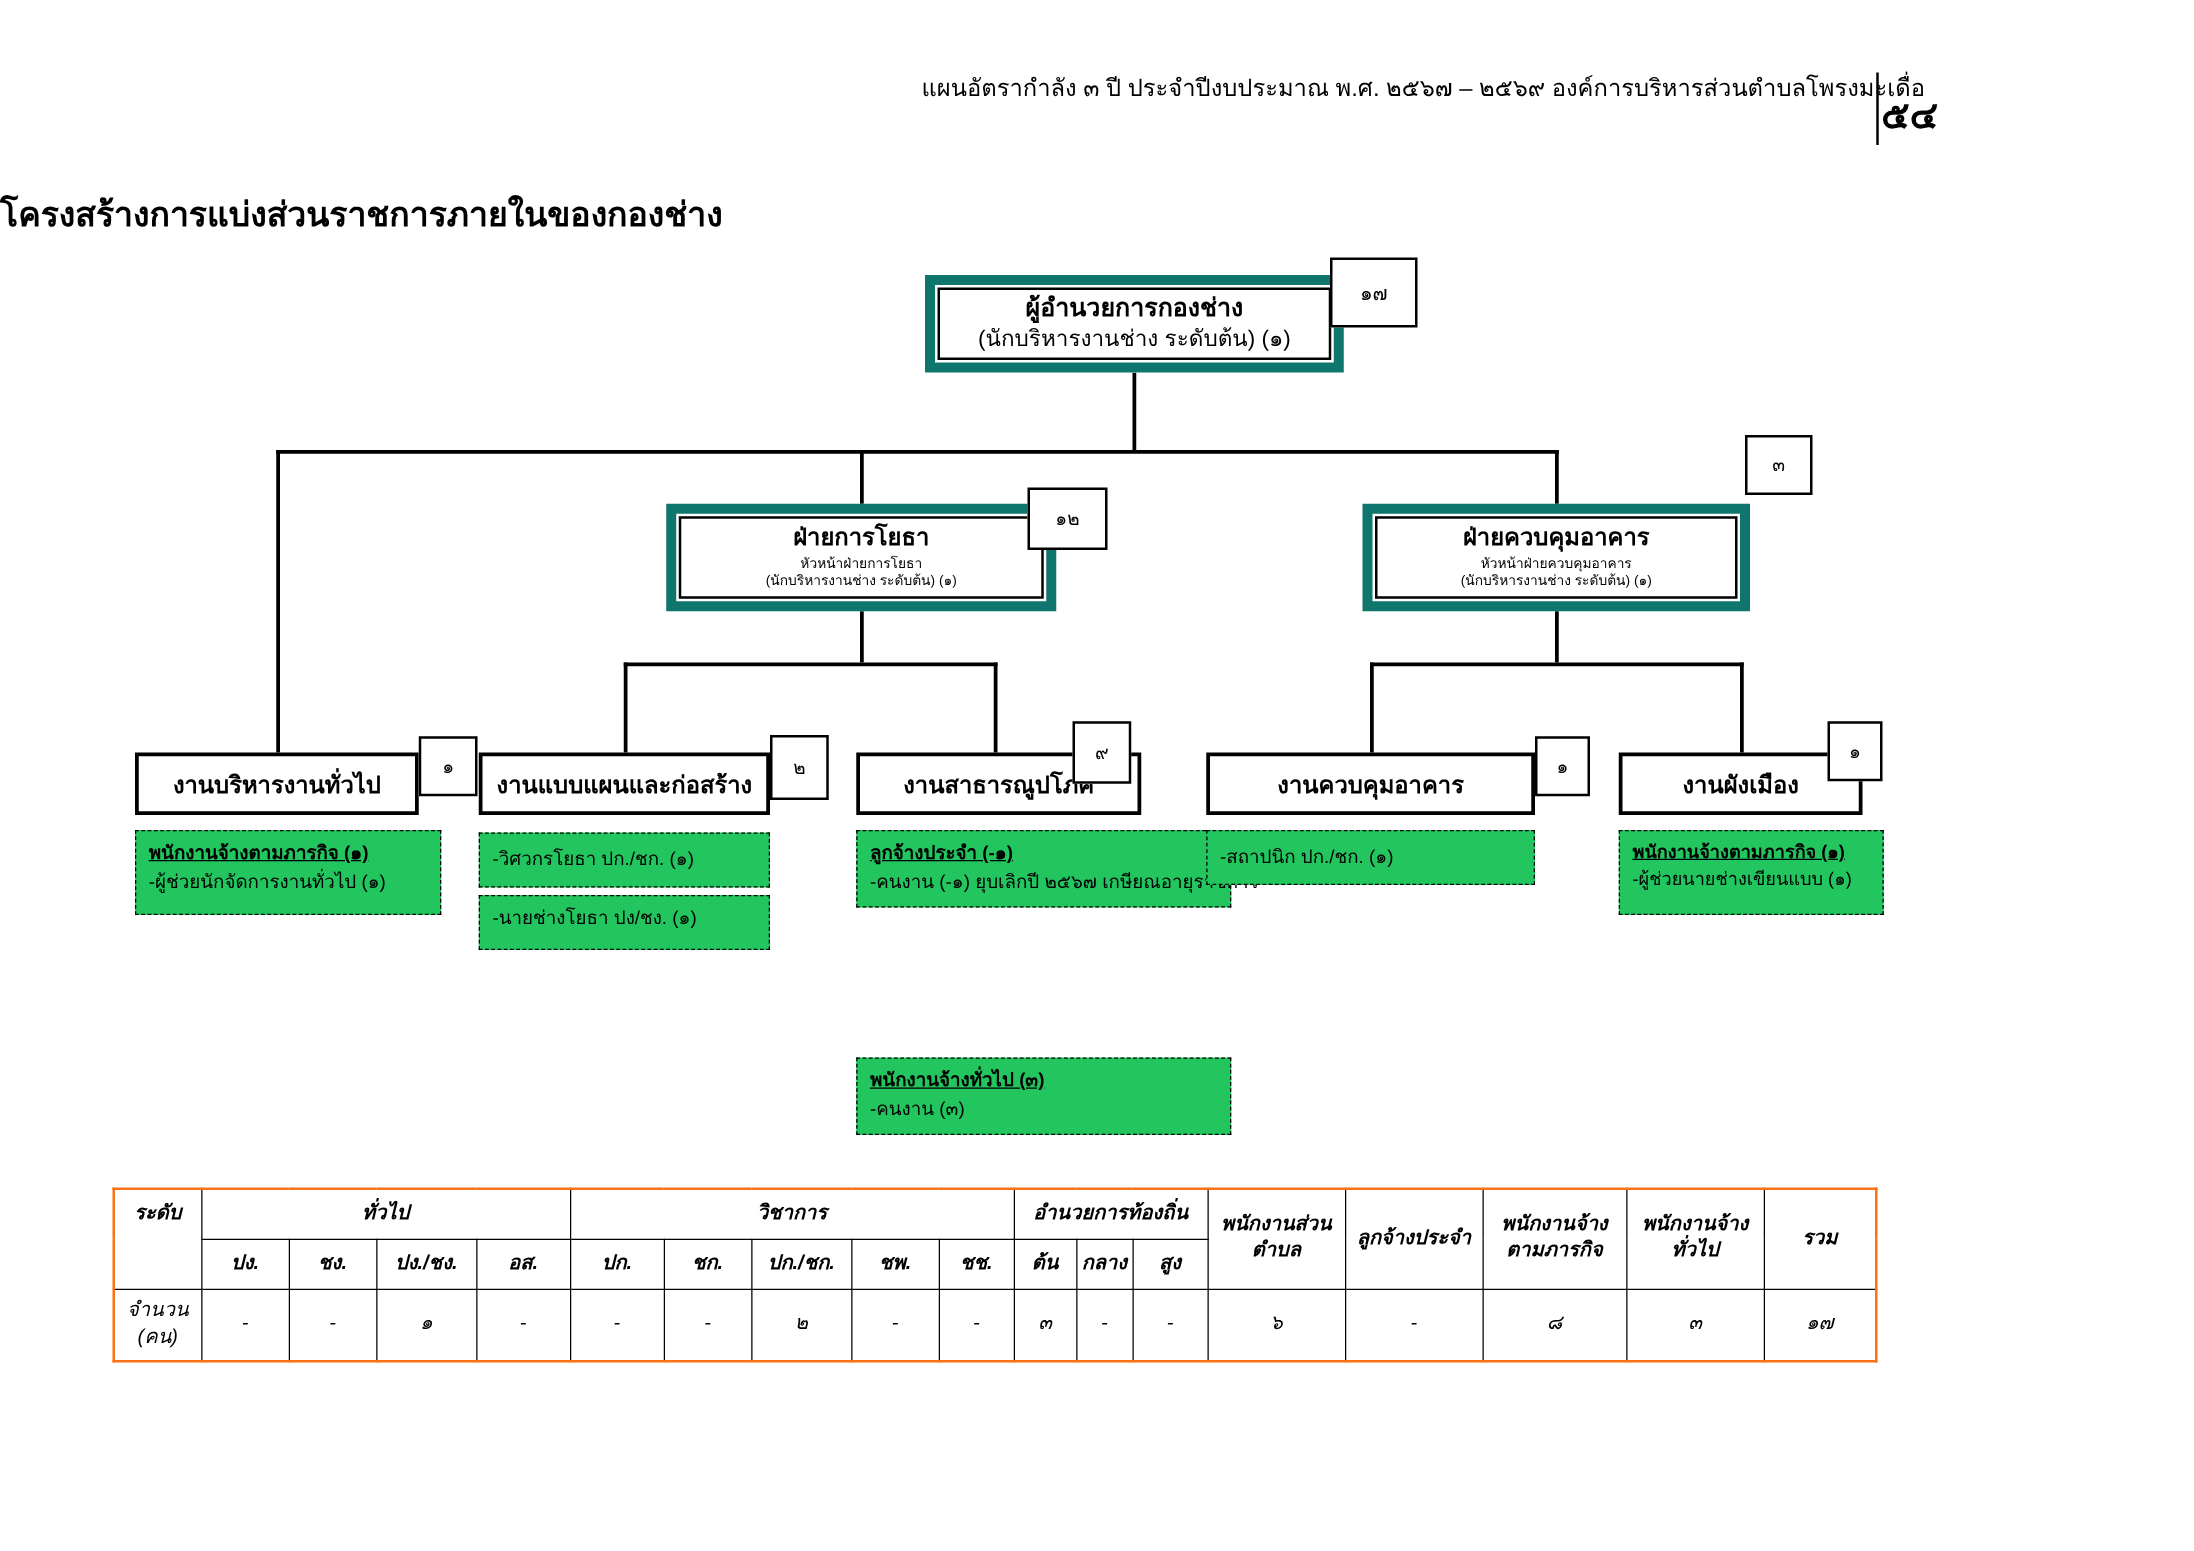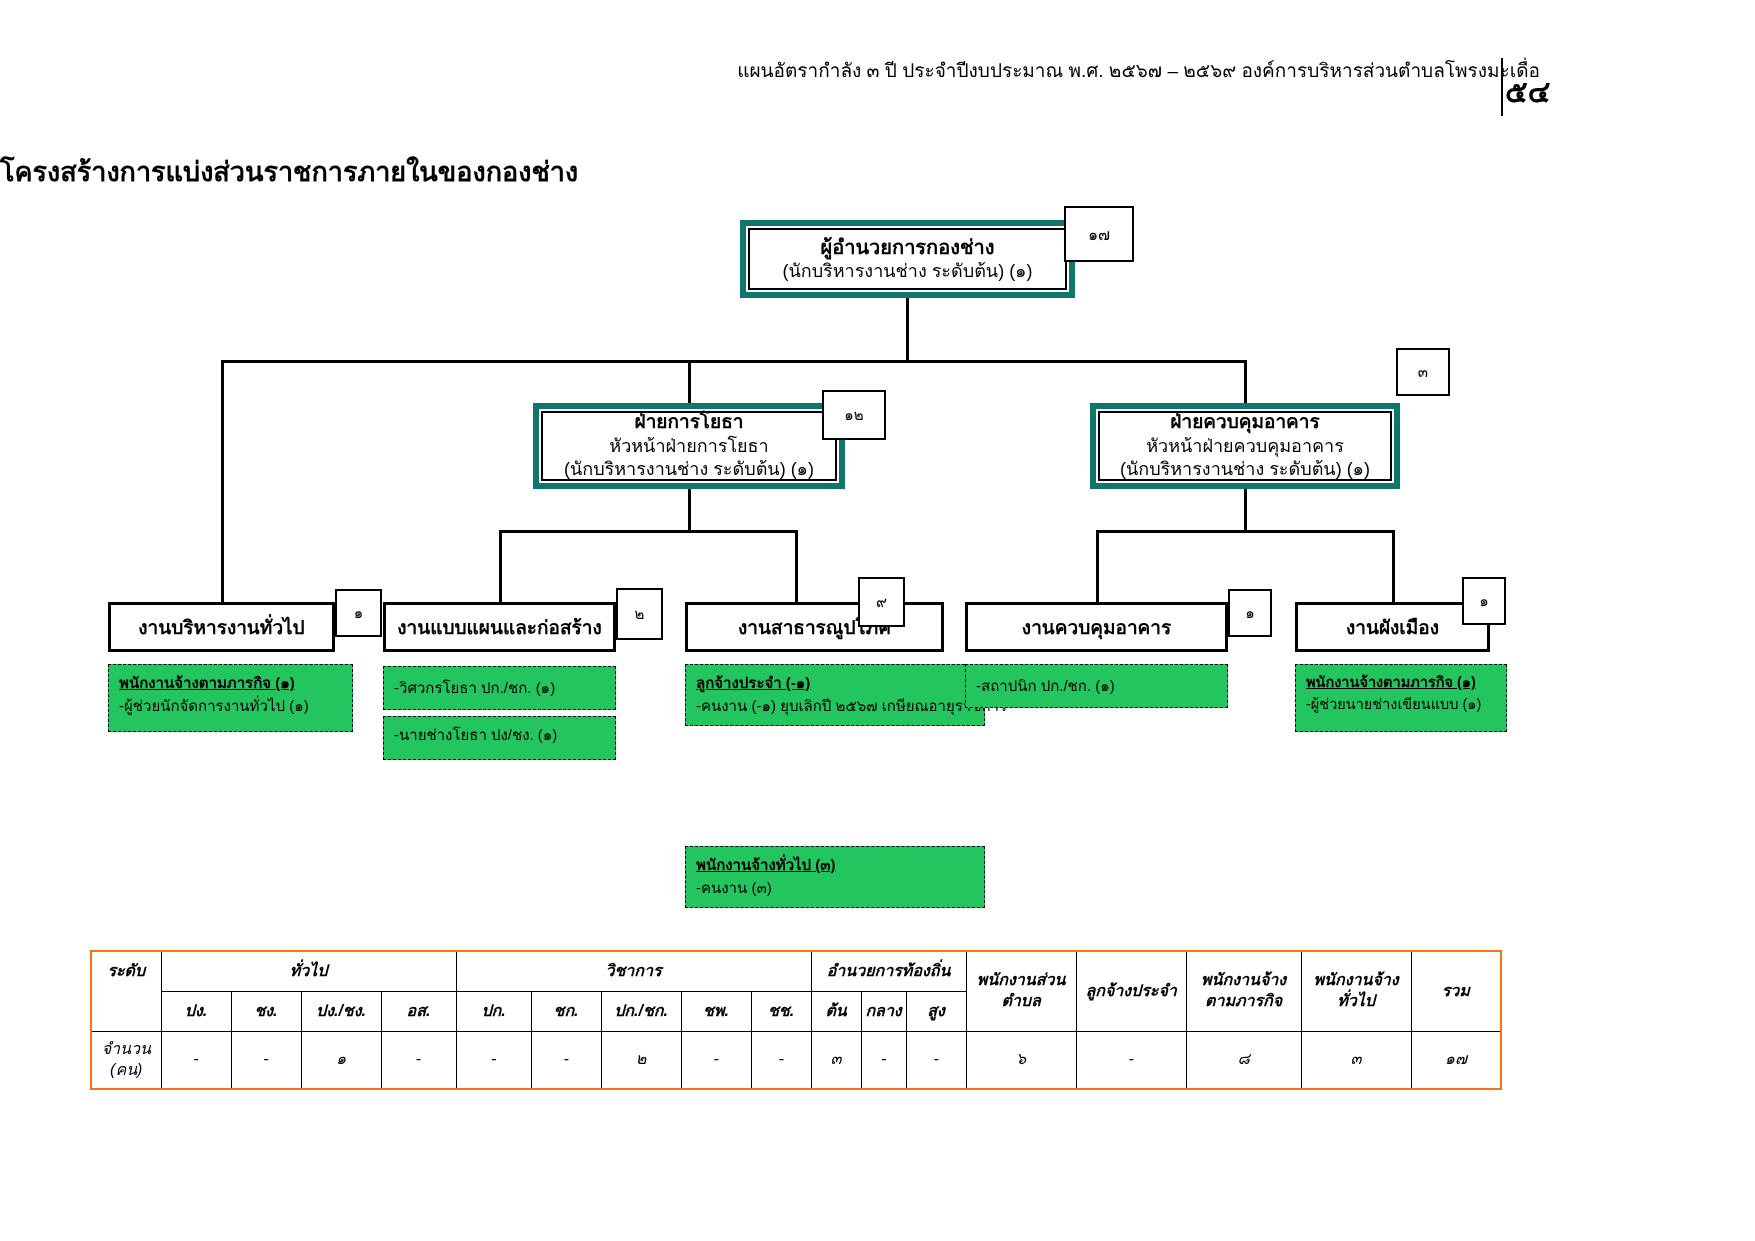--- a/index.html
+++ b/index.html
@@ -8,24 +8,24 @@
   .hdr-wrap { position:absolute; top:55px; right:215px; font-size:19px; white-space:nowrap; }
   .hdr-divider { position:absolute; top:58px; right:252px; height:58px; width:2px; background:#000; }
   .pgnum { position:absolute; top:68px; right:210px; width:40px; text-align:center; font-size:30px; font-weight:bold; }
 
   .title { position:absolute; top:150px; left:0; width:1640px; text-align:left; font-size:27px; font-weight:bold; }
 
   
   .ln { position:absolute; background:#000; }
 
   
-  .dbox { position:absolute; border:6px solid #0f766e; background:#fff; padding:2px; z-index:2; }
+  .dbox { position:absolute; border:8px solid #0f766e; background:#fff; padding:2px; z-index:2; }
   .dbox-inner { border:2px solid #000; width:100%; height:100%; display:flex; flex-direction:column; justify-content:center; align-items:center; text-align:center; line-height:1.3; }
   .nb { font-weight:bold; font-size:19px; }
-  .ns { font-size:18px; }
+  .ns { font-size:11px; }
   .nb-lg { font-weight:bold; font-size:20px; }
   .ns-lg { font-size:18px; }
 
   
   .sbox { position:absolute; height:50px; border:3px solid #000; background:#fff; display:flex; align-items:center; justify-content:center; font-weight:bold; font-size:19px; z-index:2; }
 
   
   .badge { position:absolute; border:2px solid #000; background:#fff; display:flex; align-items:center; justify-content:center; font-size:15px; z-index:5; }
 
   
@@ -93,21 +93,21 @@
     </div>
   </div>
   <div class="badge" style="left:1396px;top:348px;width:54px;height:48px;">๓</div>
 
   <div class="sbox" style="left:108px;top:602px;width:227px;">งานบริหารงานทั่วไป</div>
   <div class="badge" style="left:335px;top:589px;width:47px;height:48px;">๑</div>
 
   <div class="sbox" style="left:383px;top:602px;width:233px;">งานแบบแผนและก่อสร้าง</div>
   <div class="badge" style="left:616px;top:588px;width:47px;height:52px;">๒</div>
 
-  <div class="sbox" style="left:685px;top:602px;width:259px;">งานสาธารณูปโภค</div>
+  <div class="sbox" style="left:685px;top:602px;width:228px;">งานสาธารณูปโภค</div>
   <div class="badge" style="left:858px;top:577px;width:47px;height:50px;">๙</div>
 
   <div class="sbox" style="left:965px;top:602px;width:263px;">งานควบคุมอาคาร</div>
   <div class="badge" style="left:1228px;top:589px;width:44px;height:48px;">๑</div>
 
   <div class="sbox" style="left:1295px;top:602px;width:195px;">งานผังเมือง</div>
   <div class="badge" style="left:1462px;top:577px;width:44px;height:48px;">๑</div>
 
   <div class="dash" style="left:108px;top:664px;width:245px;height:68px;">
     <div class="hd">พนักงานจ้างตามภารกิจ (๑)</div>

